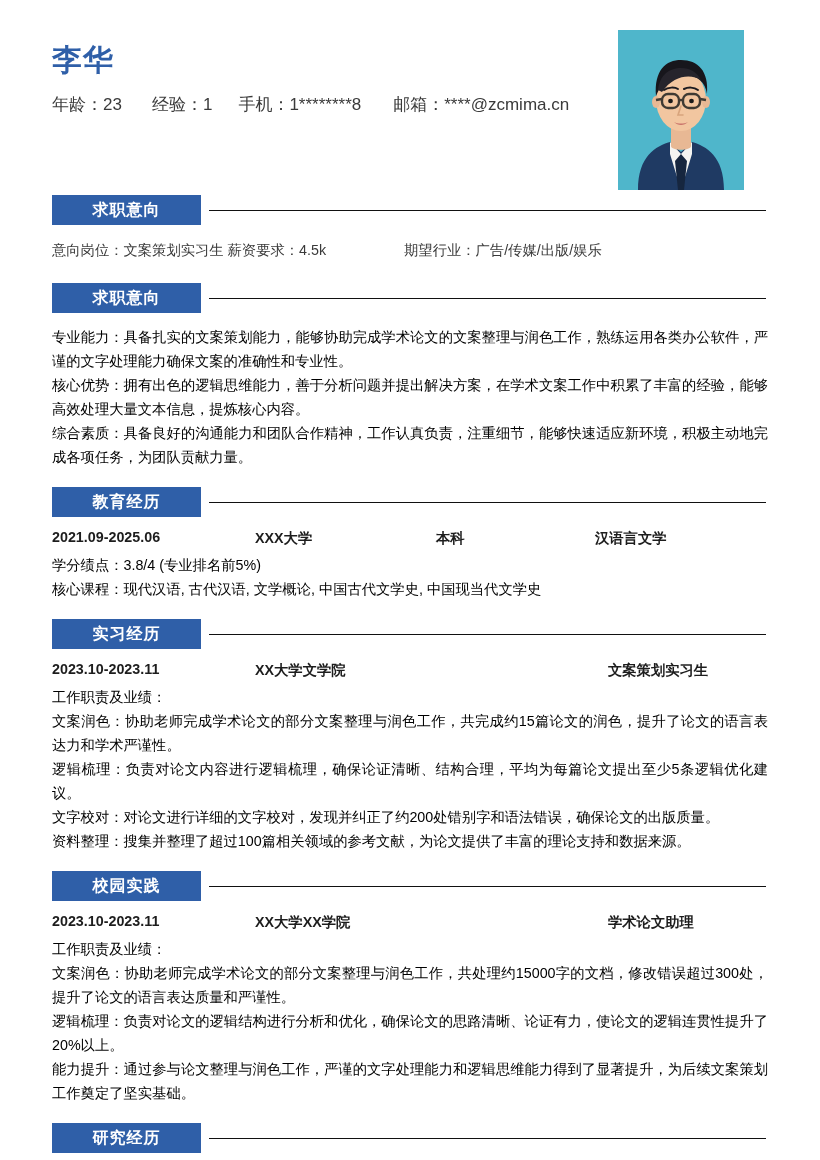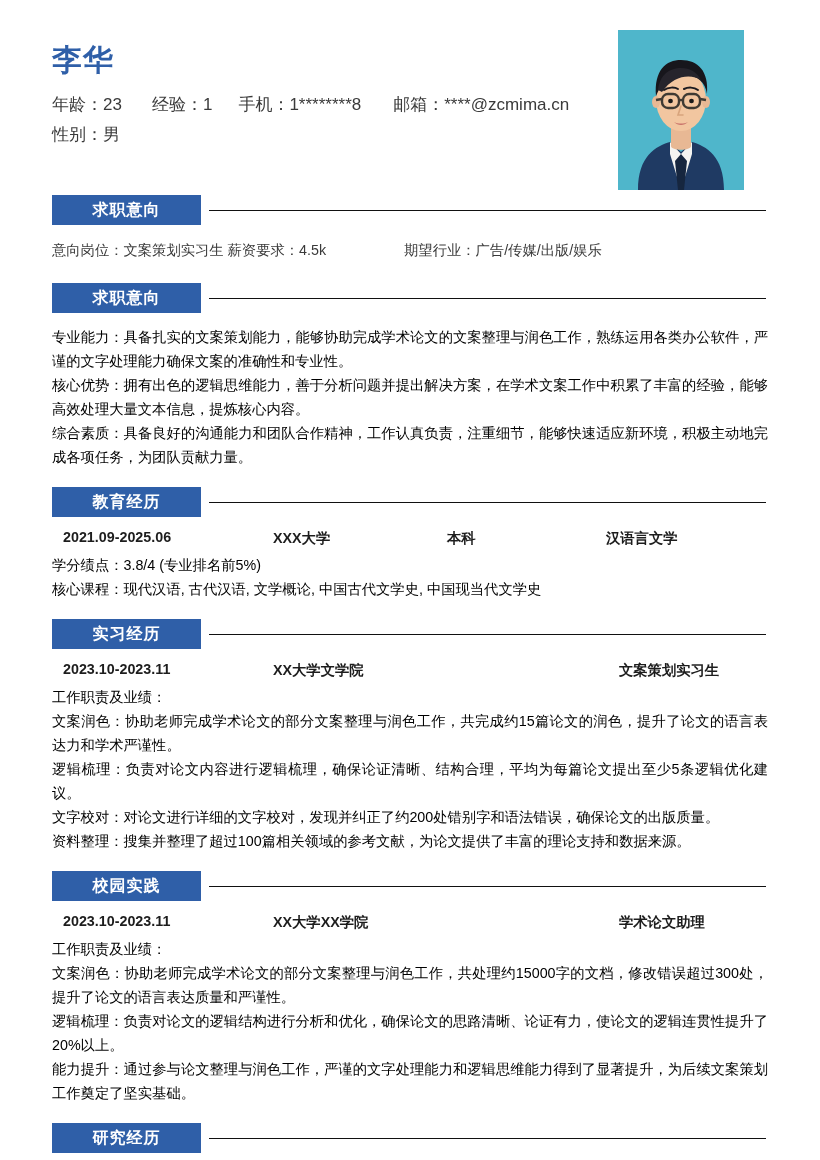--- a/index.html
+++ b/index.html
@@ -85,25 +85,24 @@
   .para p { margin:0; }
 
   
   .entry-row {
     position:relative;
     height:22px;
     font-size:14.3px;
     font-weight:bold;
     color:#1d1d1d;
     margin-bottom:2px;
-    margin-left:11px;
   }
   .entry-row span { position:absolute; top:0; white-space:nowrap; }
   .col-date { left:0; }
-  .col-b    { left:210px; }
+  .col-b    { left:203px; }
   .col-c    { left:384px; }
   .col-d    { left:543px; }
   .col-right{ left:556px; }
 
   
   .s-objective  { margin-top:14px; }
   .blk          { margin-top:22px; }
   .blk-sm       { margin-top:18px; }
 
   .objective-line {
@@ -119,23 +118,20 @@
 
 <div class="page">
 
   <div class="header">
     <div class="name">李华</div>
 
     <div class="contact-line">
       <span class="contact-item">年龄：</span><span class="contact-item">23</span><span class="contact-gap-1"></span><span class="contact-item">经验：</span><span class="contact-item">1</span><span class="contact-gap-2"></span><span class="contact-item">手机：</span><span class="contact-item">1********8</span><span class="contact-gap-3"></span><span class="contact-item">邮箱：</span><span class="contact-item">****@zcmima.cn</span>
     </div>
 
-    <div class="contact-line second">
-      <span class="contact-item">性别：</span><span class="contact-item">男</span>
-    </div>
 
     <div class="photo-wrap">
       <svg class="photo-svg" viewBox="0 0 126 160">
         <rect x="0" y="0" width="126" height="160" fill="#4fb6cb"></rect>
 
         <path d="M20 160 C20 126 38 116 52 112 L63 122 L74 112 C88 116 106 126 106 160 Z" fill="#1f3a63"></path>
 
         <path d="M52 112 L63 124 L74 112 L74 124 L63 160 L52 124 Z" fill="#f4f4f2"></path>
 
         <path d="M63 124 L69 131 L66 160 L60 160 L57 131 Z" fill="#16263f"></path>

